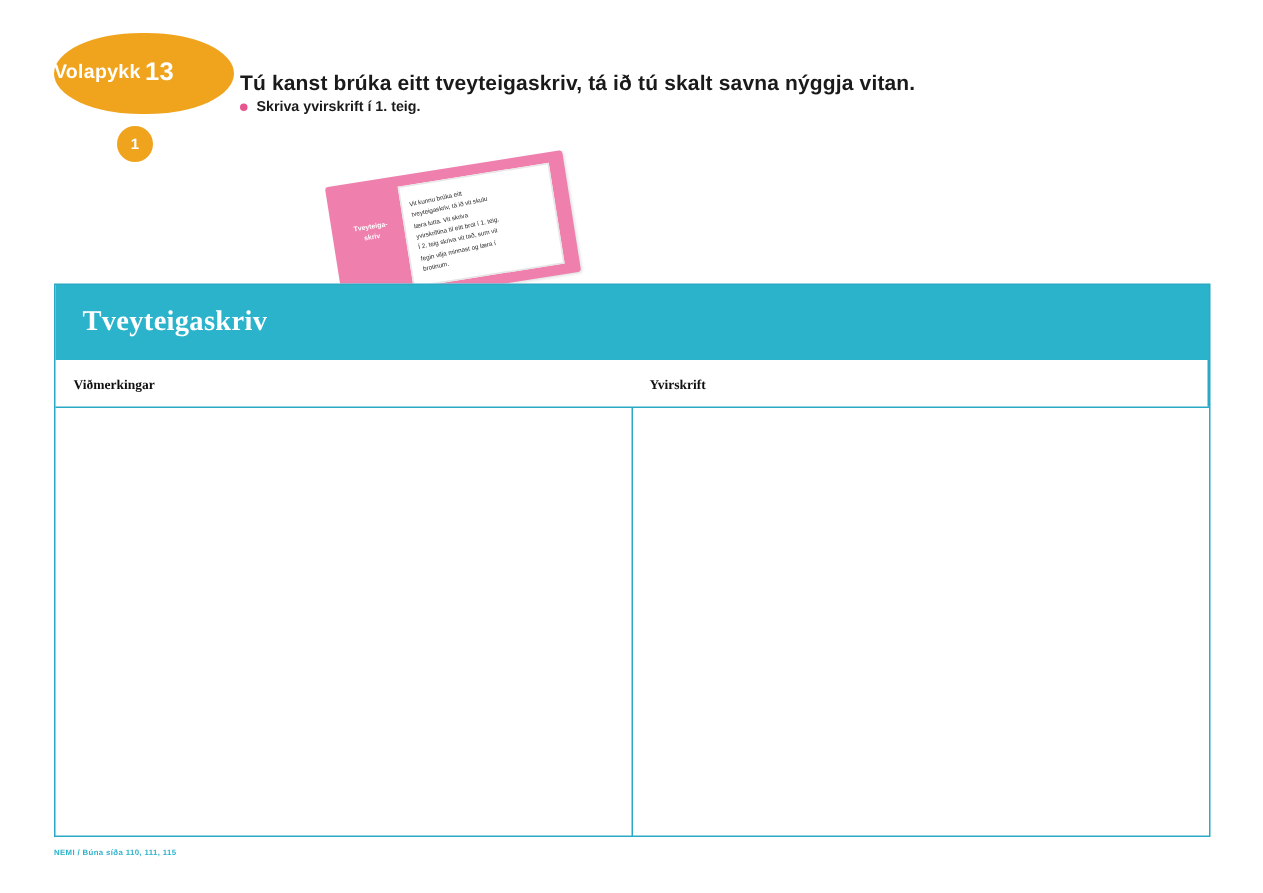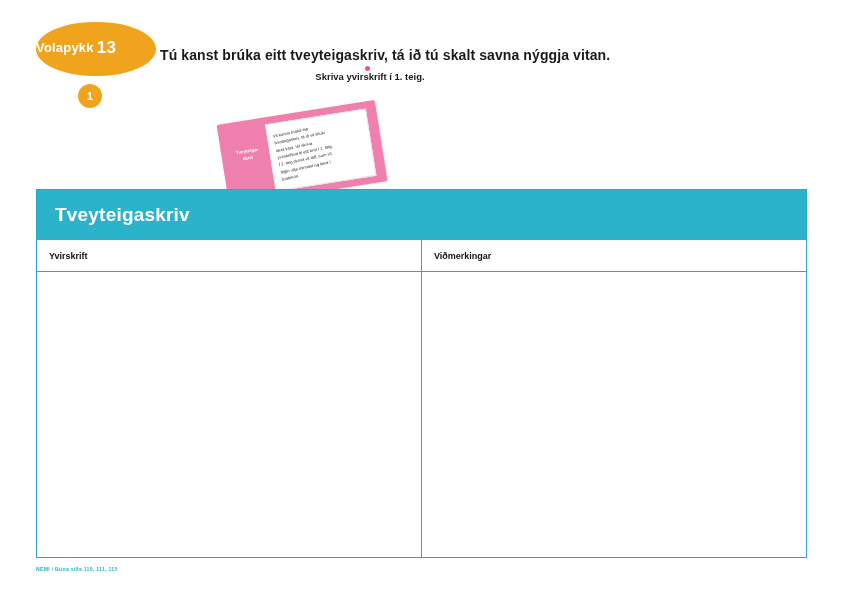--- a/index.html
+++ b/index.html
@@ -82,21 +82,20 @@
     top: 66px;
     width: 420px;
   }
   .bullet-row {
     display: flex;
     align-items: center;
     margin-bottom: 8px;
     font-size: 9.5px;
     font-weight: bold;
     color: #1a1a1a;
-    flex-direction: column;
   }
   .bullet-dot {
     width: 5px;
     height: 5px;
     border-radius: 50%;
     background: #e8558e;
     margin-right: 6px;
     flex: 0 0 auto;
   }
 
@@ -146,20 +145,21 @@
   
   .sheet {
     position: absolute;
     left: 36px;
     top: 189px;
     width: 771px;
     height: 369px;
     border: 1px solid #2aa8c4;
     box-sizing: border-box;
     background: #ffffff;
+    font-family: Liberation Serif, serif;
   }
   .sheet-header {
     height: 50px;
     background: #2cb3cc;
     display: flex;
     align-items: center;
     padding-left: 18px;
     box-sizing: border-box;
   }
   .sheet-title {
@@ -251,22 +251,22 @@
         <div>brotinum.</div>
       </div>
   </div>
 </div>
 
 <div class="sheet">
   <div class="sheet-header">
     <span class="sheet-title">Tveyteigaskriv</span>
   </div>
   <div class="sheet-colheads">
+    <div class="colhead right">Viðmerkingar</div>
     <div class="colhead left">Yvirskrift</div>
-    <div class="colhead right">Viðmerkingar</div>
   </div>
   <div class="sheet-body">
     <div class="cell left"></div>
     <div class="cell right"></div>
   </div>
 </div>
 
 <div class="footer">NEMI / Búna síða 110, 111, 115</div>
 
 </body></html>

